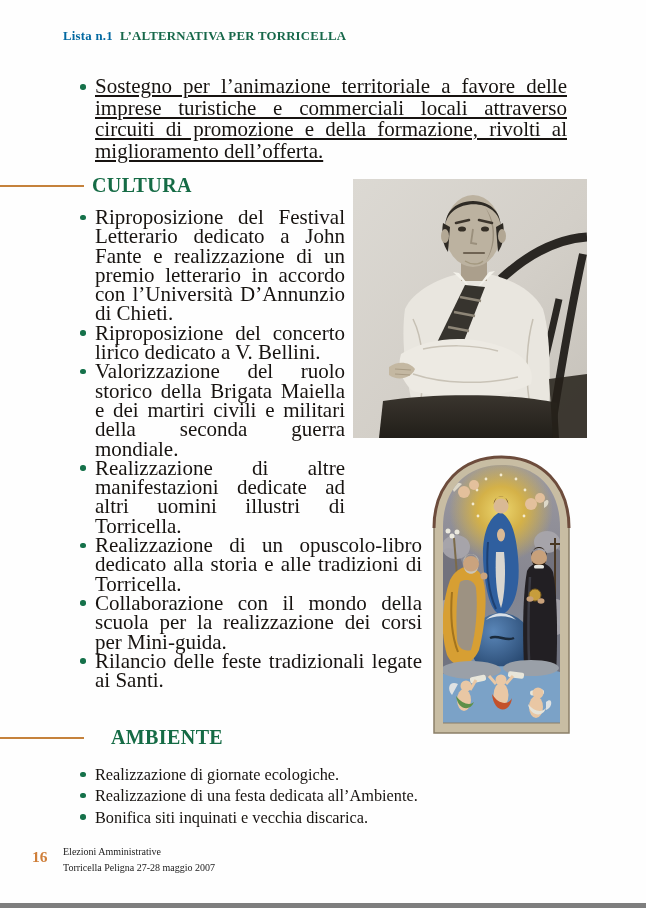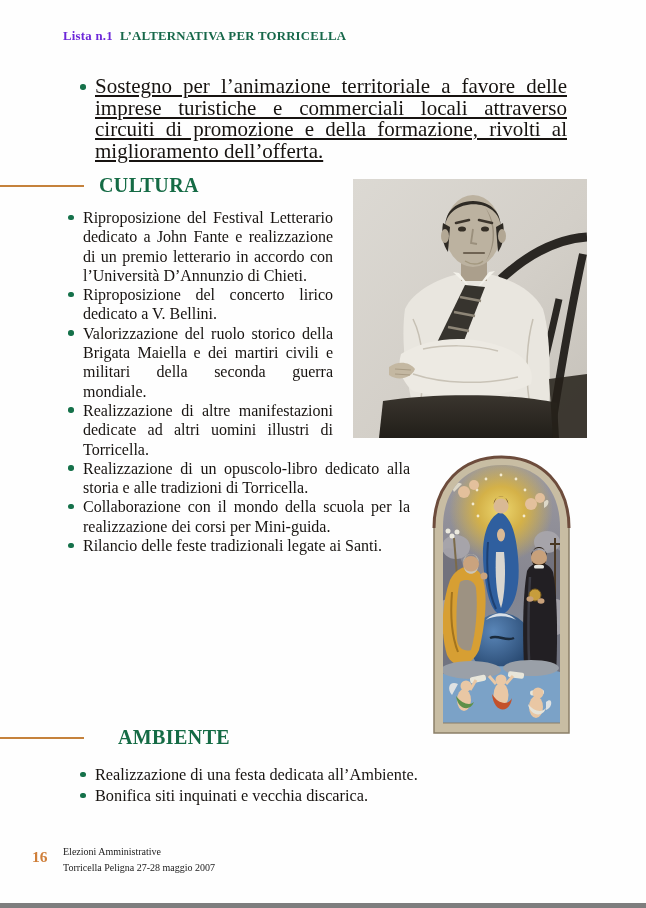--- a/index.html
+++ b/index.html
@@ -5,39 +5,39 @@
   html,body { margin:0; padding:0; background:#ffffff; }
   .page {
     position:relative; width:646px; height:908px; margin:0 auto;
     background:#fefefe; overflow:hidden;
     font-family:"Liberation Serif", "DejaVu Serif", serif;
     color:#171310;
   }
 
   
   .header { position:absolute; left:63px; top:29px; font-size:12.8px; font-weight:bold; letter-spacing:.25px; white-space:nowrap; }
-  .list-label { color:#6d28d9; margin-right:7px; }
+  .list-label { color:#0369a1; margin-right:7px; }
   .list-name  { color:#17684a; }
 
   
   ul.blist { list-style:none; margin:0; padding:0; }
   ul.blist li { position:relative; padding-left:17px; }
   .dot { position:absolute; left:2px; width:5.5px; height:5.5px; border-radius:50%; background:#15714a; }
 
   .intro { position:absolute; left:78px; top:76px; width:489px; font-size:21px; line-height:21.7px; text-align:justify;text-decoration:underline; }
   .intro .dot { top:8px; }
 
   .sec-rule  { position:absolute; left:0; width:84px; height:2px; background:#c5823c; }
   .rule-cultura  { top:185px; }
   .rule-ambiente { top:737px; }
-  .sec-title { position:absolute; left:99px; margin:0; font-size:20px; line-height:22px; font-weight:bold; color:#156b45; letter-spacing:.4px; }
+  .sec-title { position:absolute; left:92px; margin:0; font-size:20px; line-height:22px; font-weight:bold; color:#156b45; letter-spacing:.4px; }
   .title-cultura  { top:174px; }
   .title-ambiente { top:726px;margin-left:19px; }
 
-  .cultura-wrap { position:absolute; left:66px; top:208px; width:512px; font-size:16px; line-height:19.3px; text-align:justify; }
+  .cultura-wrap { position:absolute; left:78px; top:208px; width:512px; font-size:21px; line-height:19.3px; text-align:justify; }
   .cultura-wrap .dot { top:6.5px; }
   .groupA { width:267px; }
   .groupB { width:344px; }
 
   .ambiente-list { position:absolute; left:78px; top:764px; width:505px; font-size:16.3px; line-height:21.3px; }
   .ambiente-list .dot { top:7.5px; }
 
   .photo    { position:absolute; left:353px; top:179px; width:234px; height:259px; }
   .painting { position:absolute; left:426px; top:452px; width:151px; height:283px; }
   .photo svg, .painting svg { display:block; }
@@ -261,20 +261,21 @@
         <path d="M102,252 C108,260 116,261 120,256 C117,266 104,264 102,252 Z" fill="#e6e3d8"></path>
       </g>
       <line x1="17" y1="271" x2="134" y2="271" stroke="#8a7f68" stroke-width="1"></line>
     </svg>
   </div>
 
   <div class="sec-rule rule-ambiente"></div>
   <h2 class="sec-title title-ambiente">AMBIENTE</h2>
 
   <ul class="blist ambiente-list">
+    <li><span class="dot"></span><span>Realizzazione di giornate ecologiche.</span></li>
     <li><span class="dot"></span><span>Realizzazione di una festa dedicata all’Ambiente.</span></li>
     <li><span class="dot"></span><span>Bonifica siti inquinati e vecchia discarica.</span></li>
   </ul>
 
   <div class="footer-num">16</div>
   <div class="footer-text">
     <div>Elezioni Amministrative</div>
     <div>Torricella Peligna 27-28 maggio 2007</div>
   </div>
 

